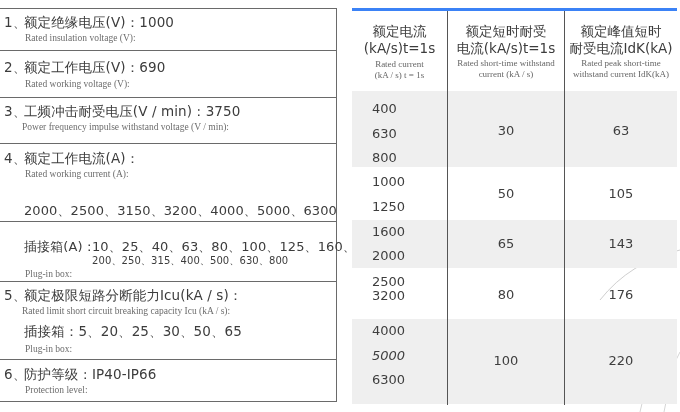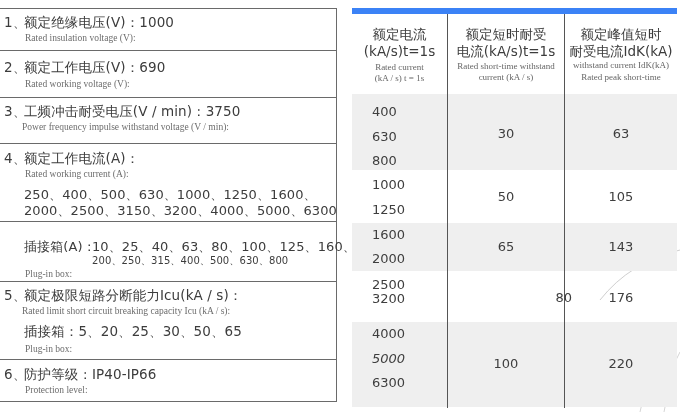--- a/index.html
+++ b/index.html
@@ -12,21 +12,21 @@
 
   
   .spec-panel { position:absolute; left:0; top:8px; width:336px; height:394px; border-right:1px solid #6a6a6a; }
   .spec-row { position:absolute; left:0; width:336px; border-top:1px solid #6a6a6a; box-sizing:border-box; }
   .spec-row.last { border-bottom:1px solid #6a6a6a; }
   .cn { font-size:13.5px; color:#3c3c3c; white-space:nowrap; letter-spacing:0.1px; }
   .en { font-family:"Liberation Serif", serif; font-size:9.5px; color:#6c6c6c; white-space:nowrap; }
   .abs { position:absolute; }
 
   
-  .table { position:absolute; left:352px; top:8px; width:325px; height:394px; border-top:6px solid #3b82f6; }
+  .table { position:absolute; left:352px; top:8px; width:325px; height:394px; border-top:3px solid #3b82f6; }
   .band { position:absolute; left:0; width:325px; }
   .band.gray { background:#efefef; }
   .vline { position:absolute; top:0; width:1px; height:394px; background:#555; }
   .hcell { position:absolute; top:0; height:80px; text-align:center; }
   .hcn { font-size:13.5px; line-height:17px; color:#3c3c3c; white-space:nowrap; }
   .hen { font-family:"Liberation Serif", serif; font-size:9px; line-height:11px; color:#666; white-space:nowrap; }
   .num { position:absolute; font-size:13px; color:#3e3e3e; }
   .cnum { position:absolute; font-size:13px; color:#3e3e3e; text-align:center; }
 </style>
 </head>
@@ -56,21 +56,20 @@
   <div class="spec-row" style="top:89px;height:46px;">
     <span class="cn abs" style="left:4px;top:5px;">3、</span>
     <span class="cn abs" style="left:24px;top:5px;">工频冲击耐受电压(V / min)：3750</span>
     <span class="en abs" style="left:22px;top:24px;">Power frequency impulse withstand voltage (V / min):</span>
   </div>
 
   <div class="spec-row" style="top:135px;height:78px;">
     <span class="cn abs" style="left:4px;top:6px;">4、</span>
     <span class="cn abs" style="left:24px;top:6px;">额定工作电流(A)：</span>
     <span class="en abs" style="left:25px;top:25px;">Rated working current (A):</span>
-    <span class="cn abs" style="left:24px;top:42px;font-size:13px;">250、400、500、630、1000、1250、1600、</span>
     <span class="cn abs" style="left:24px;top:58px;font-size:13px;">2000、2500、3150、3200、4000、5000、6300</span>
   </div>
 
   <div class="spec-row" style="top:213px;height:60px;">
     <span class="cn abs" style="left:24px;top:16px;font-size:13px;">插接箱(A)：</span>
     <span class="cn abs" style="left:92px;top:16px;font-size:13px;">10、25、40、63、80、100、125、160、</span>
     <span class="cn abs" style="left:92px;top:32px;font-size:10px;">200、250、315、400、500、630、800</span>
     <span class="en abs" style="left:25px;top:47px;">Plug-in box:</span>
   </div>
 
@@ -108,43 +107,43 @@
   </div>
   <div class="hcell" style="left:96px;width:116px;">
     <div class="hcn" style="margin-top:12px;">额定短时耐受</div>
     <div class="hcn">电流(kA/s)t=1s</div>
     <div class="hen" style="margin-top:1px;">Rated short-time withstand</div>
     <div class="hen">current  (kA / s)</div>
   </div>
   <div class="hcell" style="left:213px;width:112px;">
     <div class="hcn" style="margin-top:12px;">额定峰值短时</div>
     <div class="hcn">耐受电流IdK(kA)</div>
+    <div class="hen" style="margin-top:1px;">Rated peak short-time</div>
     <div class="hen">withstand current IdK(kA)</div>
-    <div class="hen" style="margin-top:1px;">Rated peak short-time</div>
   </div>
 
   <span class="num" style="left:20px;top:90px;">400</span>
   <span class="num" style="left:20px;top:115px;">630</span>
   <span class="num" style="left:20px;top:139px;">800</span>
   <span class="cnum" style="left:96px;width:116px;top:112px;">30</span>
   <span class="cnum" style="left:213px;width:112px;top:112px;">63</span>
 
   <span class="num" style="left:20px;top:163px;text-align:center;">1000</span>
   <span class="num" style="left:20px;top:188px;">1250</span>
   <span class="cnum" style="left:96px;width:116px;top:175px;">50</span>
   <span class="cnum" style="left:213px;width:112px;top:175px;">105</span>
 
   <span class="num" style="left:20px;top:213px;">1600</span>
   <span class="num" style="left:20px;top:237px;">2000</span>
   <span class="cnum" style="left:96px;width:116px;top:225px;">65</span>
   <span class="cnum" style="left:213px;width:112px;top:225px;">143</span>
 
   <span class="num" style="left:20px;top:263px;">2500</span>
   <span class="num" style="left:20px;top:277px;">3200</span>
-  <span class="cnum" style="left:104px;width:116px;top:276px;text-align:right;">80</span>
+  <span class="cnum" style="left:96px;width:116px;top:276px;">80</span>
   <span class="cnum" style="left:213px;width:112px;top:276px;">176</span>
 
   <span class="num" style="left:20px;top:312px;">4000</span>
   <span class="num" style="left:20px;top:337px;font-style:italic;">5000</span>
   <span class="num" style="left:20px;top:361px;">6300</span>
   <span class="cnum" style="left:96px;width:116px;top:342px;">100</span>
   <span class="cnum" style="left:213px;width:112px;top:342px;">220</span>
 </div>
 
 </body></html>

